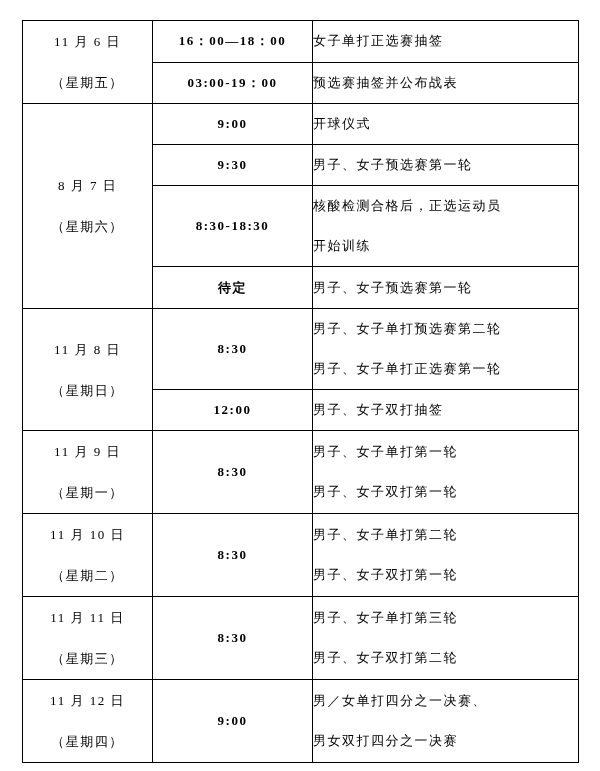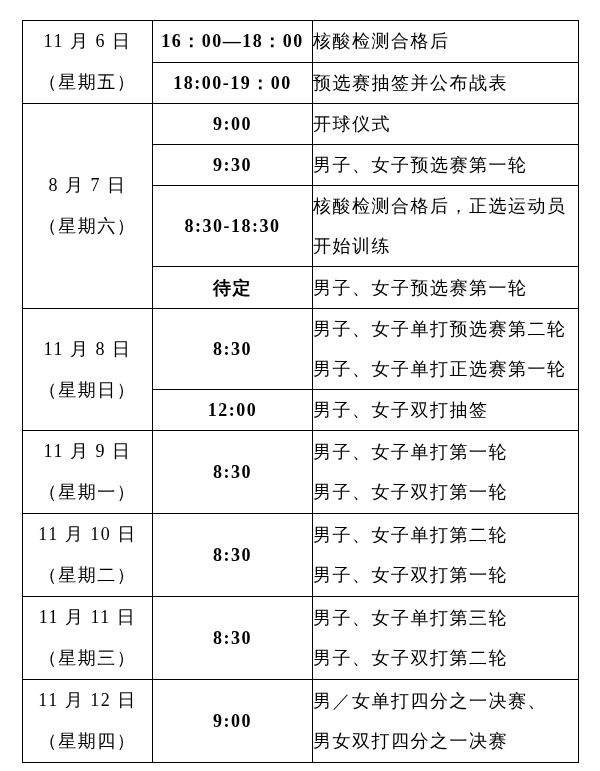--- a/index.html
+++ b/index.html
@@ -25,21 +25,21 @@
     position: absolute;
     left: 22px;
     top: 20px;
     width: 556px;
     border-collapse: collapse;
     table-layout: fixed;
     border: 1.5px solid #000000;
   }
   table.schedule td {
     border: 1.5px solid #000000;
-    font-size: 18px;
+    font-size: 13px;
     letter-spacing: 1.5px;
     vertical-align: middle;
     overflow: hidden;
     padding: 0;
   }
   td.date-cell {
     text-align: center;
   }
   td.date-cell .date-line {
     line-height: 41px;
@@ -77,25 +77,25 @@
     </colgroup>
     <tbody>
 
       <tr class="h41">
         <td class="date-cell" rowspan="2">
           <div class="date-line">11 月 6 日</div>
           <div class="date-line">（星期五）</div>
         </td>
         <td class="time-cell">16：00—18：00</td>
         <td class="event-cell">
-          <div class="event-line">核酸检测合格后</div>
+          <div class="event-line">女子单打正选赛抽签</div>
         </td>
       </tr>
       <tr class="h40">
-        <td class="time-cell">18:00-19：00</td>
+        <td class="time-cell">03:00-19：00</td>
         <td class="event-cell">
           <div class="event-line">预选赛抽签并公布战表</div>
         </td>
       </tr>
 
       <tr class="h40">
         <td class="date-cell" rowspan="4">
           <div class="date-line">8 月 7 日</div>
           <div class="date-line">（星期六）</div>
         </td>

